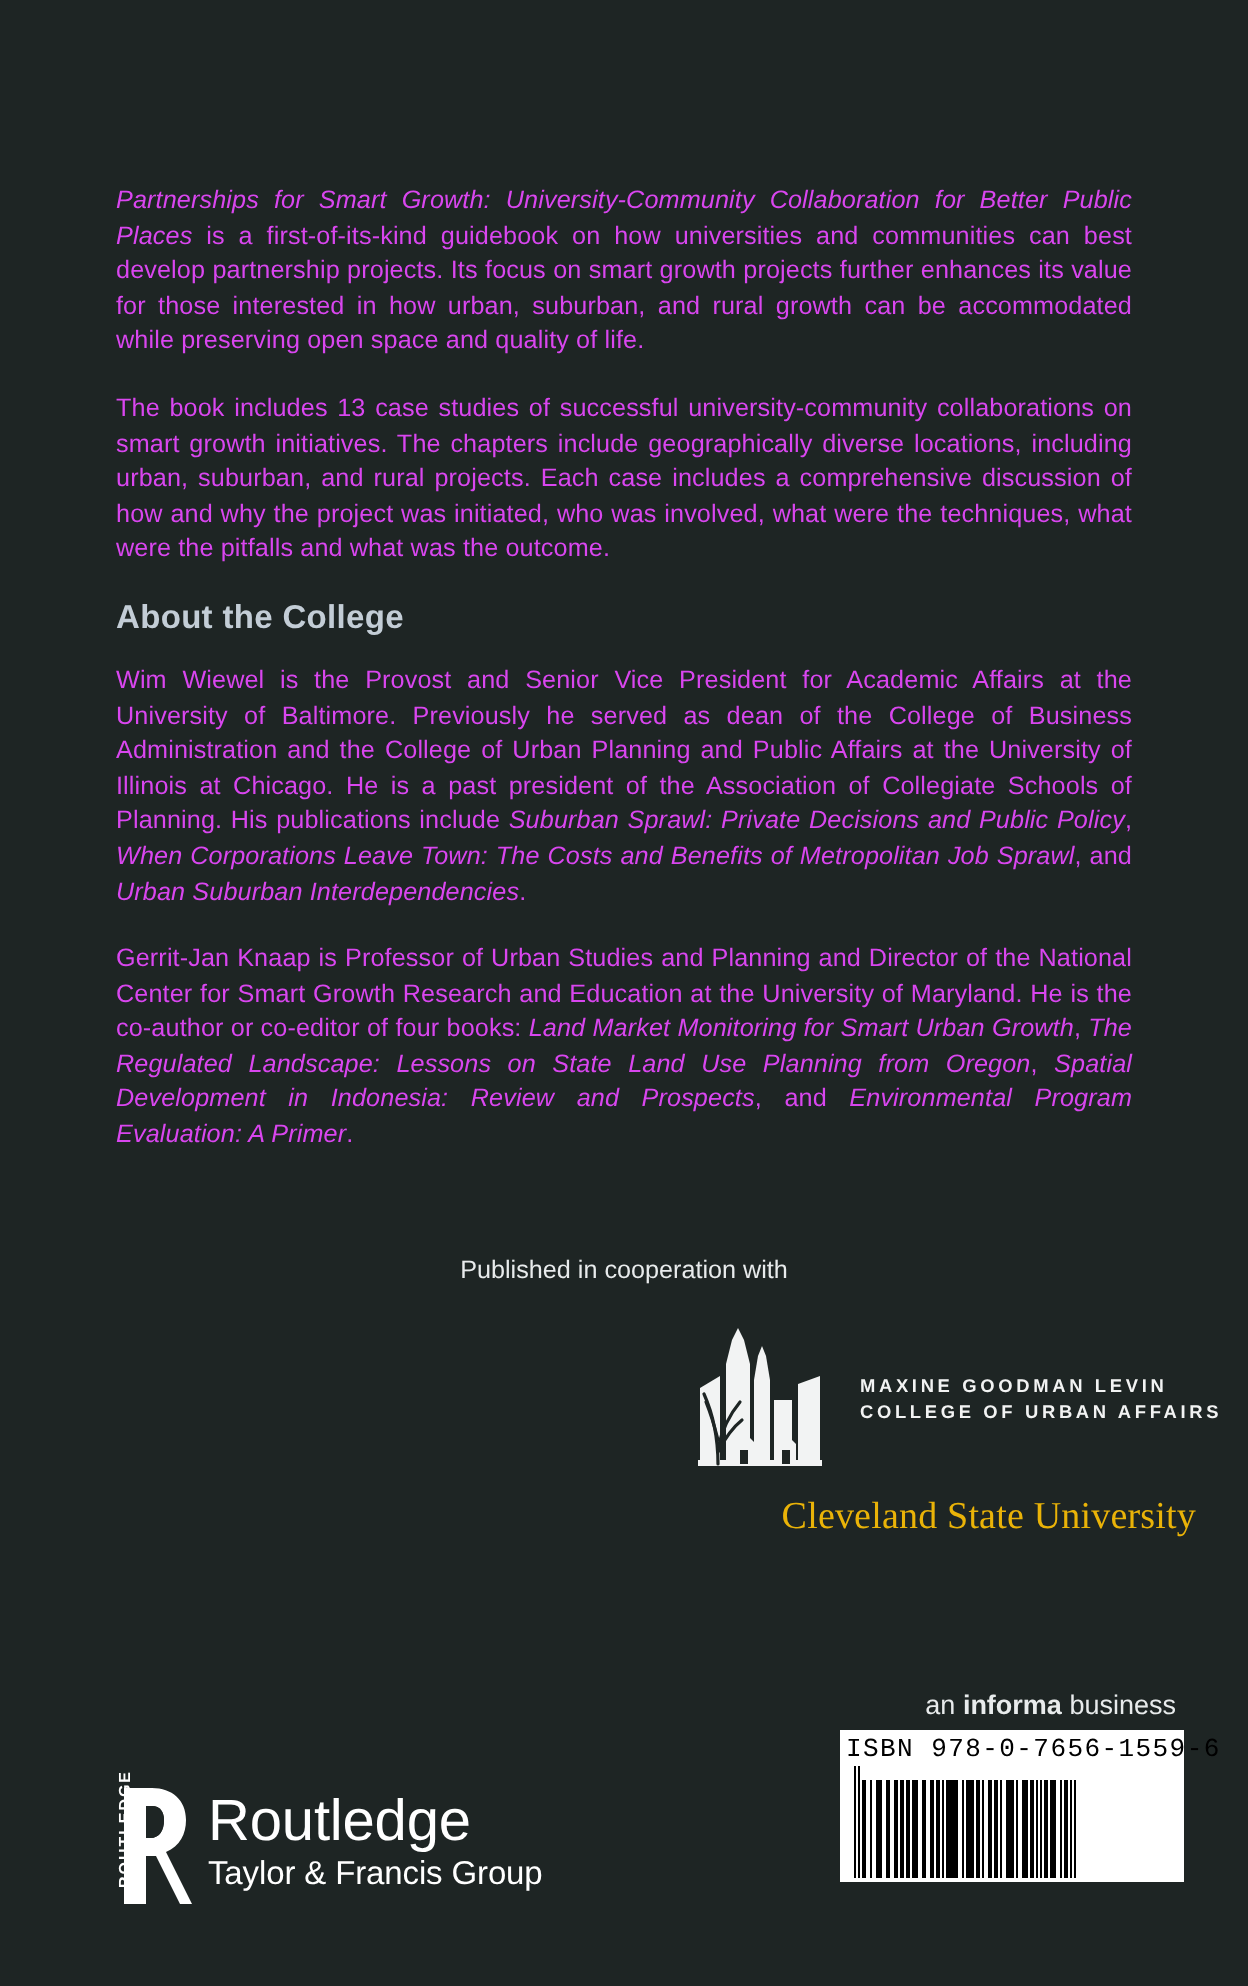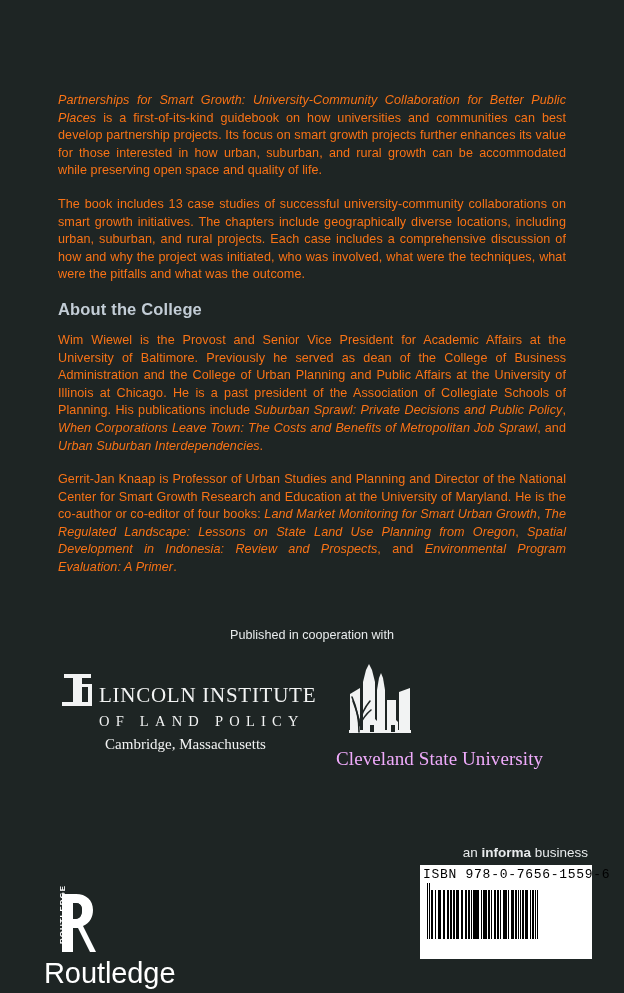--- a/index.html
+++ b/index.html
@@ -21,21 +21,21 @@
   }
 
   
   .blurb-area {
     position: absolute;
     left: 58px;
     top: 92px;
     width: 508px;
   }
   .para {
-    color: #f97316;
+    color: #d946ef;
     font-size: 12.6px;
     line-height: 17.6px;
     text-align: justify;
     margin: 0 0 16px 0;
     letter-spacing: 0.005em;
   }
   .para i { font-style: italic; }
 
   
   .about-head {
@@ -157,23 +157,23 @@
   }
   .csu-line {
     font-size: 9.2px;
     font-weight: bold;
     letter-spacing: 0.2em;
     line-height: 13px;
     white-space: nowrap;
   }
   .csu-univ {
     font-family: "Liberation Serif", serif;
-    color: #f0abfc;
+    color: #eab308;
     font-size: 19px;
-    text-align: left;
+    text-align: right;
     margin-top: 8px;
     width: 262px;
     letter-spacing: 0.005em;
   }
 
   
   .informa {
     position: absolute;
     right: 36px;
     top: 845px;
@@ -184,21 +184,20 @@
   }
   .informa b { font-weight: bold; }
 
   
   .routledge {
     position: absolute;
     left: 38px;
     top: 892px;
     display: flex;
     align-items: flex-start;
-    flex-direction: column;
   }
   .rl-mark {
     position: relative;
     width: 60px;
     height: 62px;
     flex: 0 0 auto;
   }
   .rl-vert {
     position: absolute;
     left: -5px;
@@ -231,21 +230,21 @@
     line-height: 17px;
     letter-spacing: 0.005em;
   }
 
   
   .barcode-box {
     position: absolute;
     left: 420px;
     top: 865px;
     width: 172px;
-    height: 94px;
+    height: 76px;
     background: #ffffff;
     box-sizing: border-box;
     padding: 2px 3px 1px 3px;
   }
   .bc-isbn {
     font-family: "Liberation Mono", monospace;
     color: #000;
     font-size: 13px;
     letter-spacing: 0.055em;
     text-align: center;
@@ -289,33 +288,20 @@
 
     <p class="para"><span>Wim Wiewel is the Provost and Senior Vice President for Academic Affairs at the University of Baltimore. Previously he served as dean of the College of Business Administration and the College of Urban Planning and Public Affairs at the University of Illinois at Chicago. He is a past president of the Association of Collegiate Schools of Planning. His publications include </span><i>Suburban Sprawl: Private Decisions and Public Policy</i><span>, </span><i>When Corporations Leave Town: The Costs and Benefits of Metropolitan Job Sprawl</i><span>, and </span><i>Urban Suburban Interdependencies</i><span>.</span></p>
 
     <p class="para"><span>Gerrit-Jan Knaap is Professor of Urban Studies and Planning and Director of the National Center for Smart Growth Research and Education at the University of Maryland. He is the co-author or co-editor of four books: </span><i>Land Market Monitoring for Smart Urban Growth</i><span>, </span><i>The Regulated Landscape: Lessons on State Land Use Planning from Oregon</i><span>, </span><i>Spatial Development in Indonesia: Review and Prospects</i><span>, and </span><i>Environmental Program Evaluation: A Primer</i><span>.</span></p>
   </div>
 
   <div class="pub-coop">Published in cooperation with</div>
 
   <div class="logos">
 
-    <div class="lincoln">
-      <div class="lincoln-top">
-        <div class="lincoln-mark">
-          <span class="lm-stem"></span>
-          <span class="lm-top"></span>
-          <span class="lm-bot"></span>
-          <span class="lm-arm"></span>
-        </div>
-        <div class="lincoln-name">LINCOLN INSTITUTE</div>
-      </div>
-      <div class="lincoln-sub">OF LAND POLICY</div>
-      <div class="lincoln-city">Cambridge, Massachusetts</div>
-    </div>
 
     <div class="csu">
       <div class="csu-top">
         <svg class="csu-skyline" viewBox="0 0 86 80">
           <g fill="#f2f3f3">
 
             <path d="M27 22 L30 10 L33 4 L36 10 L39 22 L39 72 L27 72 Z"></path>
 
             <path d="M41 30 L43 18 L45 13 L47 18 L49 30 L49 72 L41 72 Z"></path>
 
@@ -337,37 +323,42 @@
             <path d="M23 64 C25 55 29 47 34 41"></path>
             <path d="M23 60 C21 52 19 46 17 41"></path>
             <path d="M23 66 C26 60 30 54 35 50"></path>
           </g>
 
           <g fill="#1e2524">
             <rect x="34" y="65" width="4" height="7"></rect>
             <rect x="55" y="65" width="4" height="7"></rect>
           </g>
         </svg>
+        <div class="csu-titles">
+          <div class="csu-line">MAXINE GOODMAN LEVIN</div>
+          <div class="csu-line">COLLEGE OF URBAN AFFAIRS</div>
+        </div>
       </div>
       <div class="csu-univ">Cleveland State University</div>
     </div>
   </div>
 
   <div class="informa"><span>an </span><b>informa</b><span> business</span></div>
 
   <div class="routledge">
     <div class="rl-mark">
       <div class="rl-vert">ROUTLEDGE</div>
       <svg class="rl-glyph" width="36" height="62" viewBox="0 0 36 62">
         <path fill="#ffffff" d="M2 2 L2 60 L13 60 L13 36 L18 36 L30 60 L36 60 L23 34 C30 31 33 25 33 18 C33 8 26 2 16 2 Z M13 11 L16 11 C20 11 22 14 22 18 C22 23 20 27 15 27 L13 27 Z"></path>
         <path fill="#1e2524" d="M13 11 L16 11 C20 11 22 14 22 18 C22 23 20 27 15 27 L13 27 Z"></path>
       </svg>
     </div>
     <div class="rl-text">
       <div class="rl-name">Routledge</div>
+      <div class="rl-tf">Taylor &amp; Francis Group</div>
     </div>
   </div>
 
   <div class="barcode-box">
     <div class="bc-isbn">ISBN 978-0-7656-1559-6</div>
     <div class="bc-bars" id="bars">
         <i style="width: 1px; margin-right: 1px; height: 100%;"></i>
         <i style="width: 1px; margin-right: 1px; height: 100%;"></i>
         <i style="width: 2px; margin-right: 2px; height: 88%;"></i>
         <i style="width: 1px; margin-right: 2px; height: 88%;"></i>

